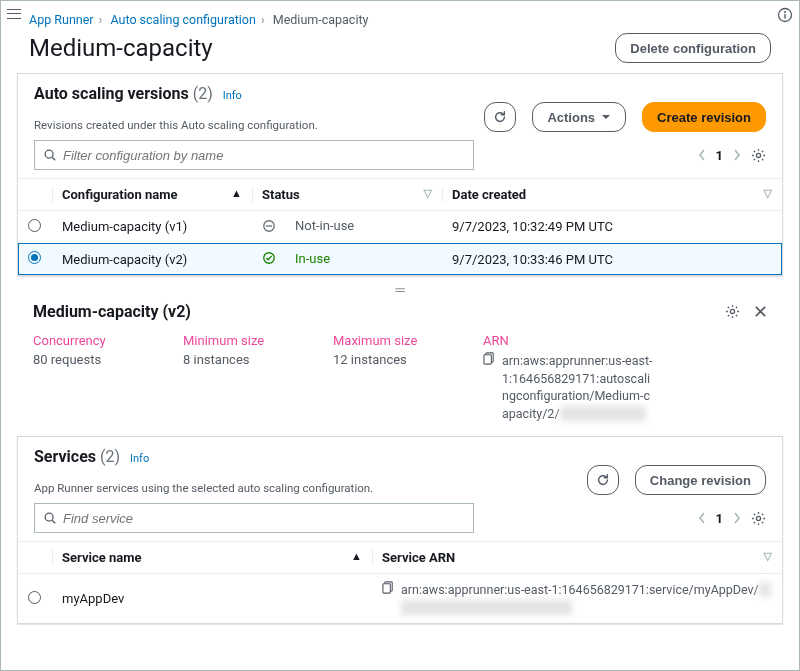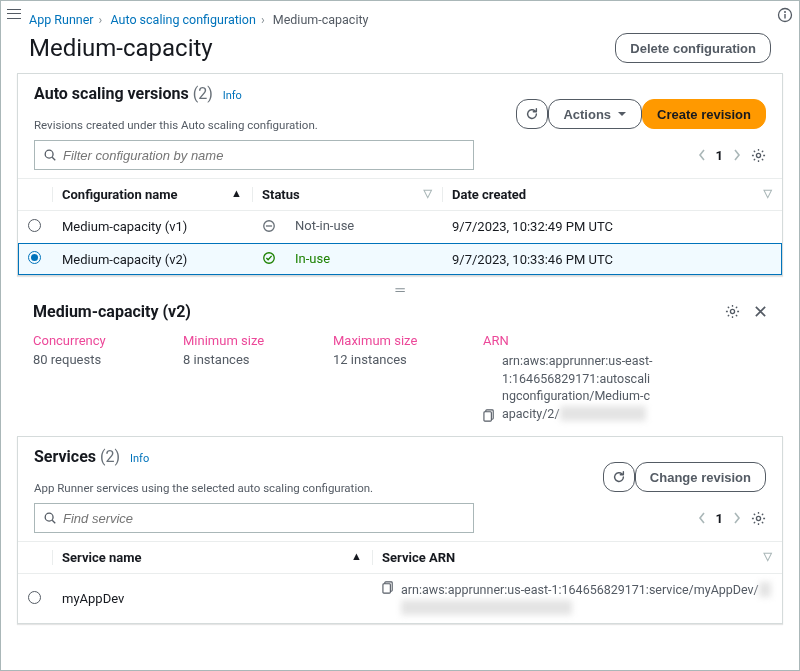--- a/index.html
+++ b/index.html
@@ -12,26 +12,26 @@
   .breadcrumb a { color: #0073bb; text-decoration: none; }
   .breadcrumb .sep { color: #879196; padding: 0 5px; }
   .breadcrumb .cur { color: #545b64; }
   .header-row { display: flex; justify-content: space-between; align-items: center; padding: 0 28px 10px 28px; }
   h1 { font-size: 24px; font-weight: 400; }
   .btn { display: inline-flex; align-items: center; gap:6px; background: #fff; border: 1px solid #545b64; border-radius: 12px; padding: 4px 14px; font-size: 13px; font-weight: 700; cursor: pointer; color:#545b64; height: 30px;}
   .btn.primary { background: #ff9900; border-color: #ff9900; color: #16191f; }
   .btn.icon { padding: 4px 8px; }
   .panel { border: 1px solid #d5dbdb; margin: 0 16px 10px 16px; background: #fff; }
   .panel.shadow { box-shadow: 0 1px 1px rgba(0,0,0,0.1); }
-  .panel-header { padding: 10px 16px 8px 16px; display: flex; justify-content: space-between; align-items: center; }
+  .panel-header { padding: 10px 16px 8px 16px; display: flex; justify-content: space-between; align-items: flex-end; }
   .panel-title { font-size: 16px; font-weight: 700; }
   .panel-title .count { color: #687078; font-weight: 400; }
   .panel-title a.info { color: #0073bb; font-size: 11px; font-weight: 400; margin-left: 6px; text-decoration: none; }
   .panel-sub { font-size: 11.5px; color: #545b64; margin-top: 15px; }
-  .panel-actions { display: flex; gap: 0; margin-top: 12px; }
+  .panel-actions { display: flex; gap: 16px; margin-top: 12px; }
   .search-row { display: flex; justify-content: space-between; align-items: center; padding: 0 16px 8px 16px; }
   .search-box { display: flex; align-items: center; border: 1px solid #aab7b8; width: 440px; height: 30px; padding: 0 8px; gap:6px;}
   .search-box input { border: none; outline: none; flex: 1; font-size: 13px; font-style: italic; color:#687078;}
   .pager { display: flex; align-items: center; gap: 10px; color: #687078; }
   .pager .num { color: #16191f; font-weight: 700; }
   table { width: 100%; border-collapse: collapse; }
   th { text-align: left; font-size: 13px; font-weight: 700; padding: 8px 10px; border-top: 1px solid #eaeded; border-bottom: 1px solid #eaeded; position: relative;}
   th .sort { float: right; font-size: 11px;}
   th + th::before { content:""; position:absolute; left:0; top:8px; bottom:8px; width:1px; background:#eaeded;}
   td { padding: 7px 10px; font-size: 13px; border-top: 1px solid #eaeded; vertical-align: middle;}
@@ -45,21 +45,21 @@
   .status.inuse { color: #1d8102; }
   .sep-drag { text-align: center; color: #879196; font-size: 13px; padding: 0; line-height:8px; margin: 0 16px;}
   .detail-header { display: flex; justify-content: space-between; align-items: center; padding: 8px 16px; }
   .detail-title { font-size: 16px; font-weight: 700; }
   .detail-icons { display: flex; gap: 14px; align-items: center; color:#545b64;}
   .detail-body { display: flex; padding: 4px 16px 14px 16px; gap: 0; }
   .detail-col { flex: 0 0 auto; padding-right: 30px; min-width: 150px;}
   .detail-col.arn { flex:1; min-width: 0;}
   .detail-col .lab { font-size: 13px; color: #ec4899; margin-bottom: 4px; }
   .detail-col .val { font-size: 13px; color: #545b64; }
-  .arn-val { font-size: 12.5px; color: #545b64; display: flex; gap: 6px; align-items: flex-end; line-height:1.4; max-width: 170px; word-break: break-all;}
+  .arn-val { font-size: 12.5px; color: #545b64; display: flex; gap: 6px; align-items: flex-start; line-height:1.4; max-width: 170px; word-break: break-all;}
   svg { display: block; }
   .ico-svg { flex-shrink: 0; }
   .arn-cell{ display:flex; gap:6px; align-items:flex-start; font-size:12.5px; color:#545b64; line-height:1.4; word-break: break-all;}
   .blur { filter: blur(3px); background:#e4e4e4; color:transparent; border-radius:2px;}
 </style>
 </head>
 <body>
 
 <div class="page">
   <div class="hamburger">

